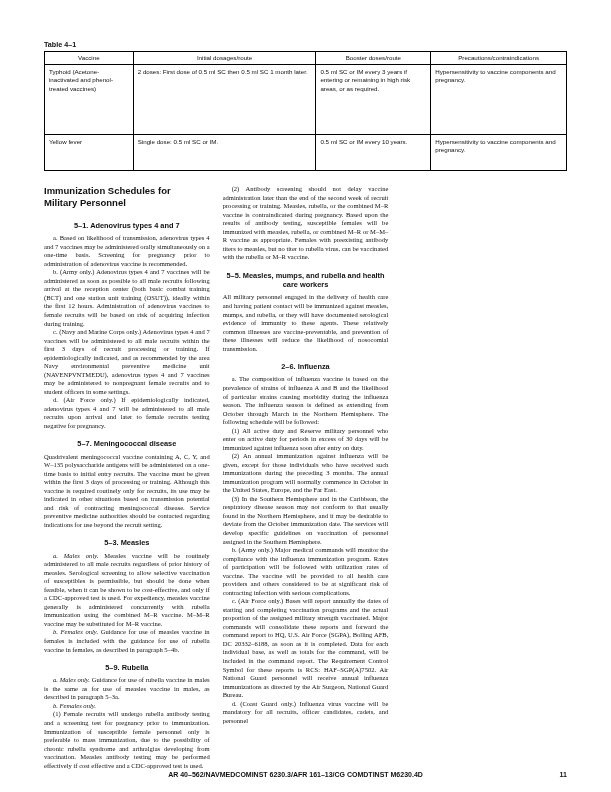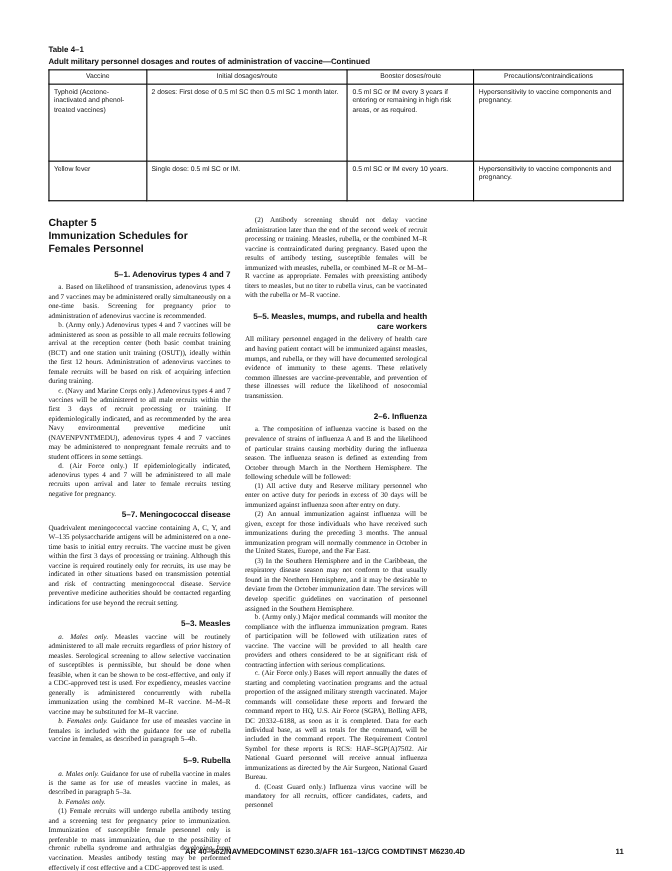--- a/index.html
+++ b/index.html
@@ -84,21 +84,21 @@
     margin: 0 0 12px 0;
   }
   .chapter-head .ch-num { display: block; }
   h3.sec {
     font-family: "Liberation Sans", sans-serif;
     font-weight: bold;
     font-size: 7.4px;
     line-height: 1.25;
     margin: 9px 0 4px 0;
     break-after: avoid;
-    text-align: right;
+    text-align: center;
   }
   h3.sec.first { margin-top: 0; }
   p {
     margin: 0 0 0 0;
     text-indent: 9px;
   }
   p.noindent { text-indent: 0; }
   .it { font-style: italic; }
 
   
@@ -117,21 +117,20 @@
   .footer .center-text { flex: 1; text-align: center; }
   .footer .pageno { width: 20px; text-align: right; }
 </style>
 </head>
 <body>
 
 <div class="page">
 
   <div class="table-wrap">
     <div class="table-title-line1">Table 4–1</div>
-    <div class="table-title-line2">Adult military personnel dosages and routes of administration of vaccine—Continued</div>
     <table class="vaccine">
       <colgroup>
         <col class="col1">
           <col class="col2">
           <col class="col3">
           <col class="col4">
       </colgroup>
       <thead>
         <tr>
           <th>Vaccine</th>
@@ -153,23 +152,22 @@
           <td class="short">0.5 ml SC or IM every 10 years.</td>
           <td class="short">Hypersensitivity to vaccine components and pregnancy.</td>
         </tr>
       </tbody>
     </table>
   </div>
 
   <div class="body-cols">
 
     <div class="chapter-head">
-      <span class="ch-num">Chapter 5</span>
       <span class="ch-t1">Immunization Schedules for</span><br>
-      <span class="ch-t2">Females Personnel</span>
+      <span class="ch-t2">Military Personnel</span>
     </div>
 
     <h3 class="sec first">5–1. Adenovirus types 4 and 7</h3>
     <p>a. Based on likelihood of transmission, adenovirus types 4 and 7 vaccines may be administered orally simultaneously on a one-time basis. Screening for pregnancy prior to administration of adenovirus vaccine is recommended.</p>
     <p>b. (Army only.) Adenovirus types 4 and 7 vaccines will be administered as soon as possible to all male recruits following arrival at the reception center (both basic combat training (BCT) and one station unit training (OSUT)), ideally within the first 12 hours. Administration of adenovirus vaccines to female recruits will be based on risk of acquiring infection during training.</p>
     <p>c. (Navy and Marine Corps only.) Adenovirus types 4 and 7 vaccines will be administered to all male recruits within the first 3 days of recruit processing or training. If epidemiologically indicated, and as recommended by the area Navy environmental preventive medicine unit (NAVENPVNTMEDU), adenovirus types 4 and 7 vaccines may be administered to nonpregnant female recruits and to student officers in some settings.</p>
     <p>d. (Air Force only.) If epidemiologically indicated, adenovirus types 4 and 7 will be administered to all male recruits upon arrival and later to female recruits testing negative for pregnancy.</p>
 
     <h3 class="sec">5–7. Meningococcal disease</h3>
     <p class="noindent">Quadrivalent meningococcal vaccine containing A, C, Y, and W–135 polysaccharide antigens will be administered on a one-time basis to initial entry recruits. The vaccine must be given within the first 3 days of processing or training. Although this vaccine is required routinely only for recruits, its use may be indicated in other situations based on transmission potential and risk of contracting meningococcal disease. Service preventive medicine authorities should be contacted regarding indications for use beyond the recruit setting.</p>

